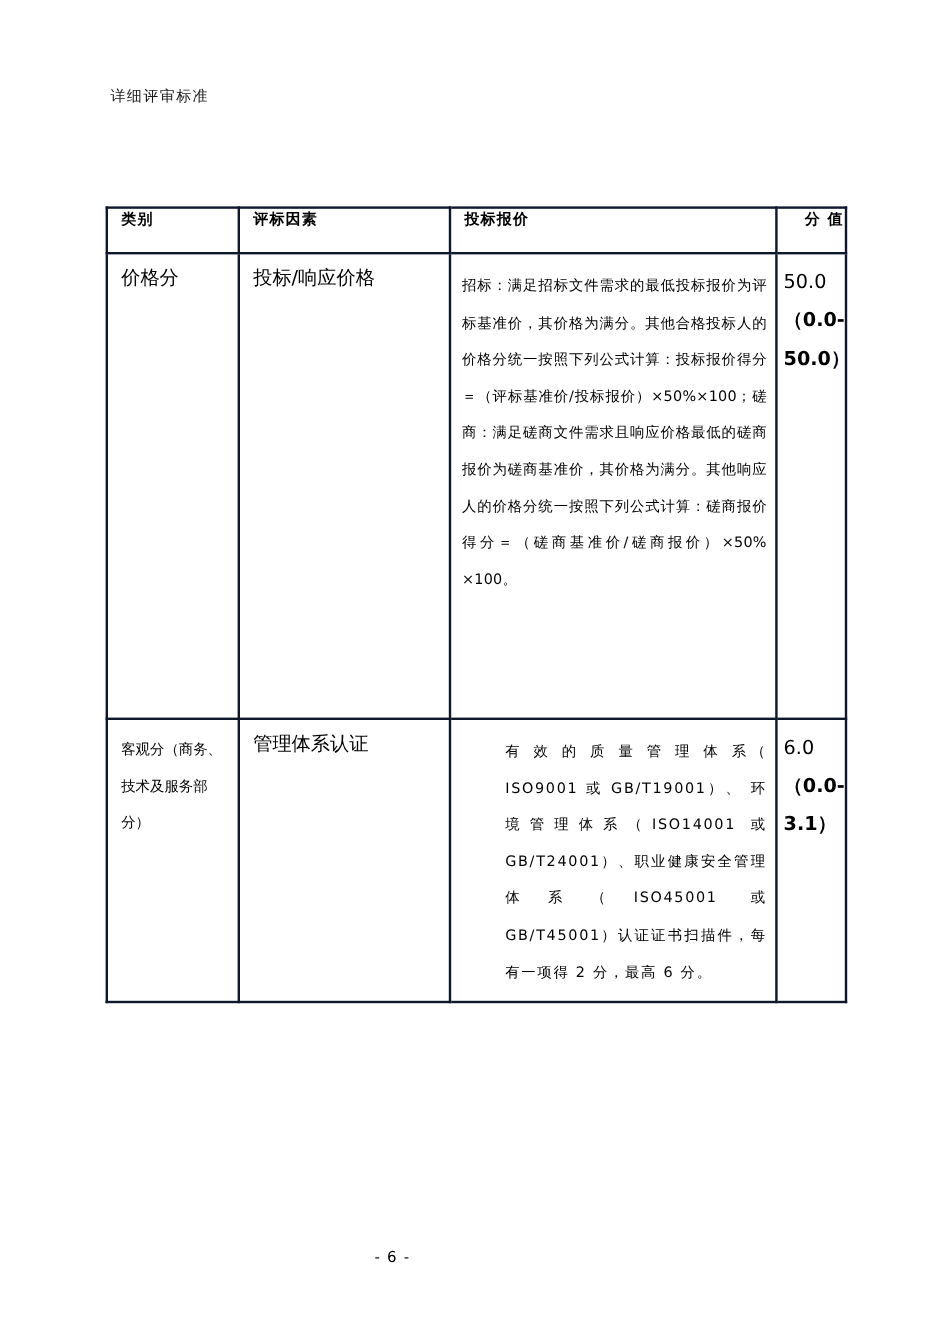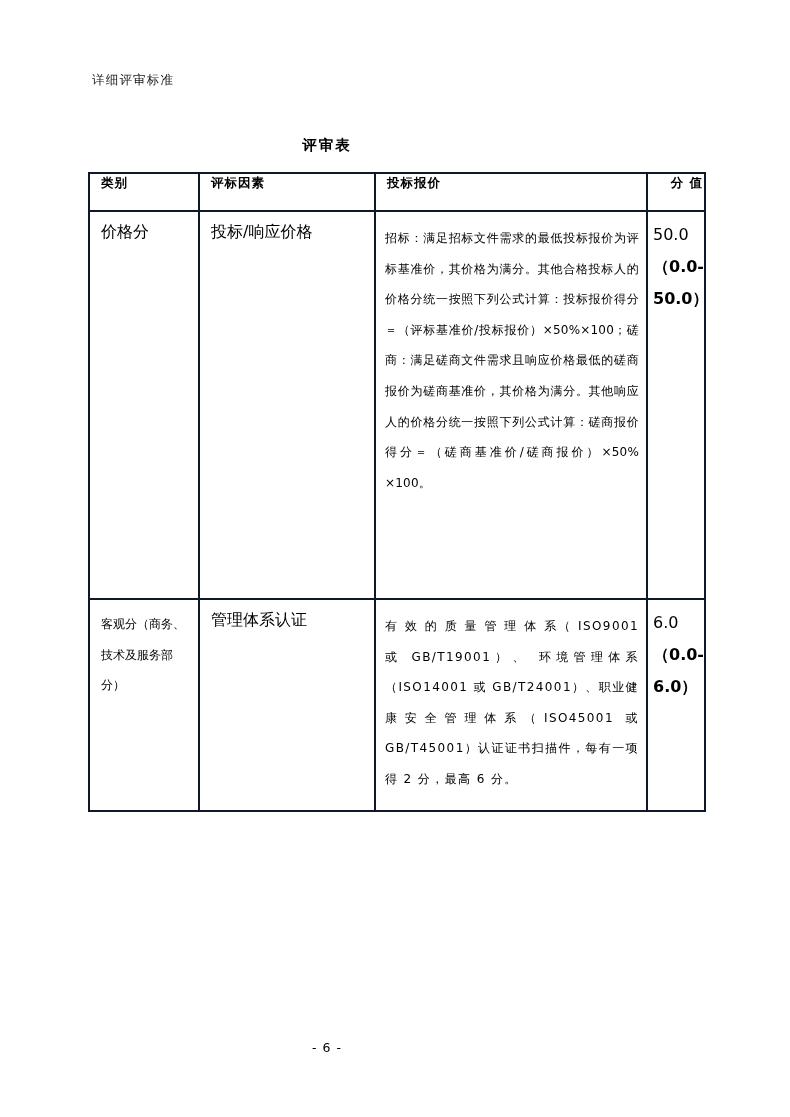--- a/index.html
+++ b/index.html
@@ -80,20 +80,21 @@
   }
   .cell-detail {
     padding: 10px 6px 8px 8px;
     font-size: 12px;
     line-height: 2.55;
     letter-spacing: 0.2px;
     text-align: justify;
   }
   .cell-detail.sparse {
     letter-spacing: 1.4px;
+    margin-left: 36px;
   }
   .cell-score {
     padding: 6px 4px 6px 4px;
     font-size: 16px;
     line-height: 2.0;
   }
   .score-main { display: block; }
   .score-range { display: block; font-weight: bold; }
 
   .v-mid-left {
@@ -118,21 +119,20 @@
     letter-spacing: 1px;
   }
 </style>
 </head>
 <body>
 
 <div class="page">
 
   <div class="header-note">详细评审标准</div>
 
-  <div class="doc-title">评审表</div>
 
   <table class="review">
     <colgroup>
       <col class="col-a">
       <col class="col-b">
       <col class="col-c">
       <col class="col-d">
     </colgroup>
     <thead>
       <tr>
@@ -174,21 +174,21 @@
         </td>
         <td class="mid-align">
           <div class="v-mid-left">管理体系认证</div>
         </td>
         <td>
           <div class="cell-detail sparse">有 效 的 质 量 管 理 体 系（ ISO9001 或 GB/T19001）、 环境管理体系（ISO14001 或 GB/T24001）、职业健康安全管理体系（ISO45001 或 GB/T45001）认证证书扫描件，每有一项得 2 分，最高 6 分。</div>
         </td>
         <td class="mid-align">
           <div class="cell-score">
             <span class="score-main">6.0</span>
-            <span class="score-range">（0.0-6.0）</span>
+            <span class="score-range">（0.0-3.1）</span>
           </div>
         </td>
       </tr>
     </tbody>
   </table>
 
   <div class="footer-page">- 6 -</div>
 
 </div>
 

